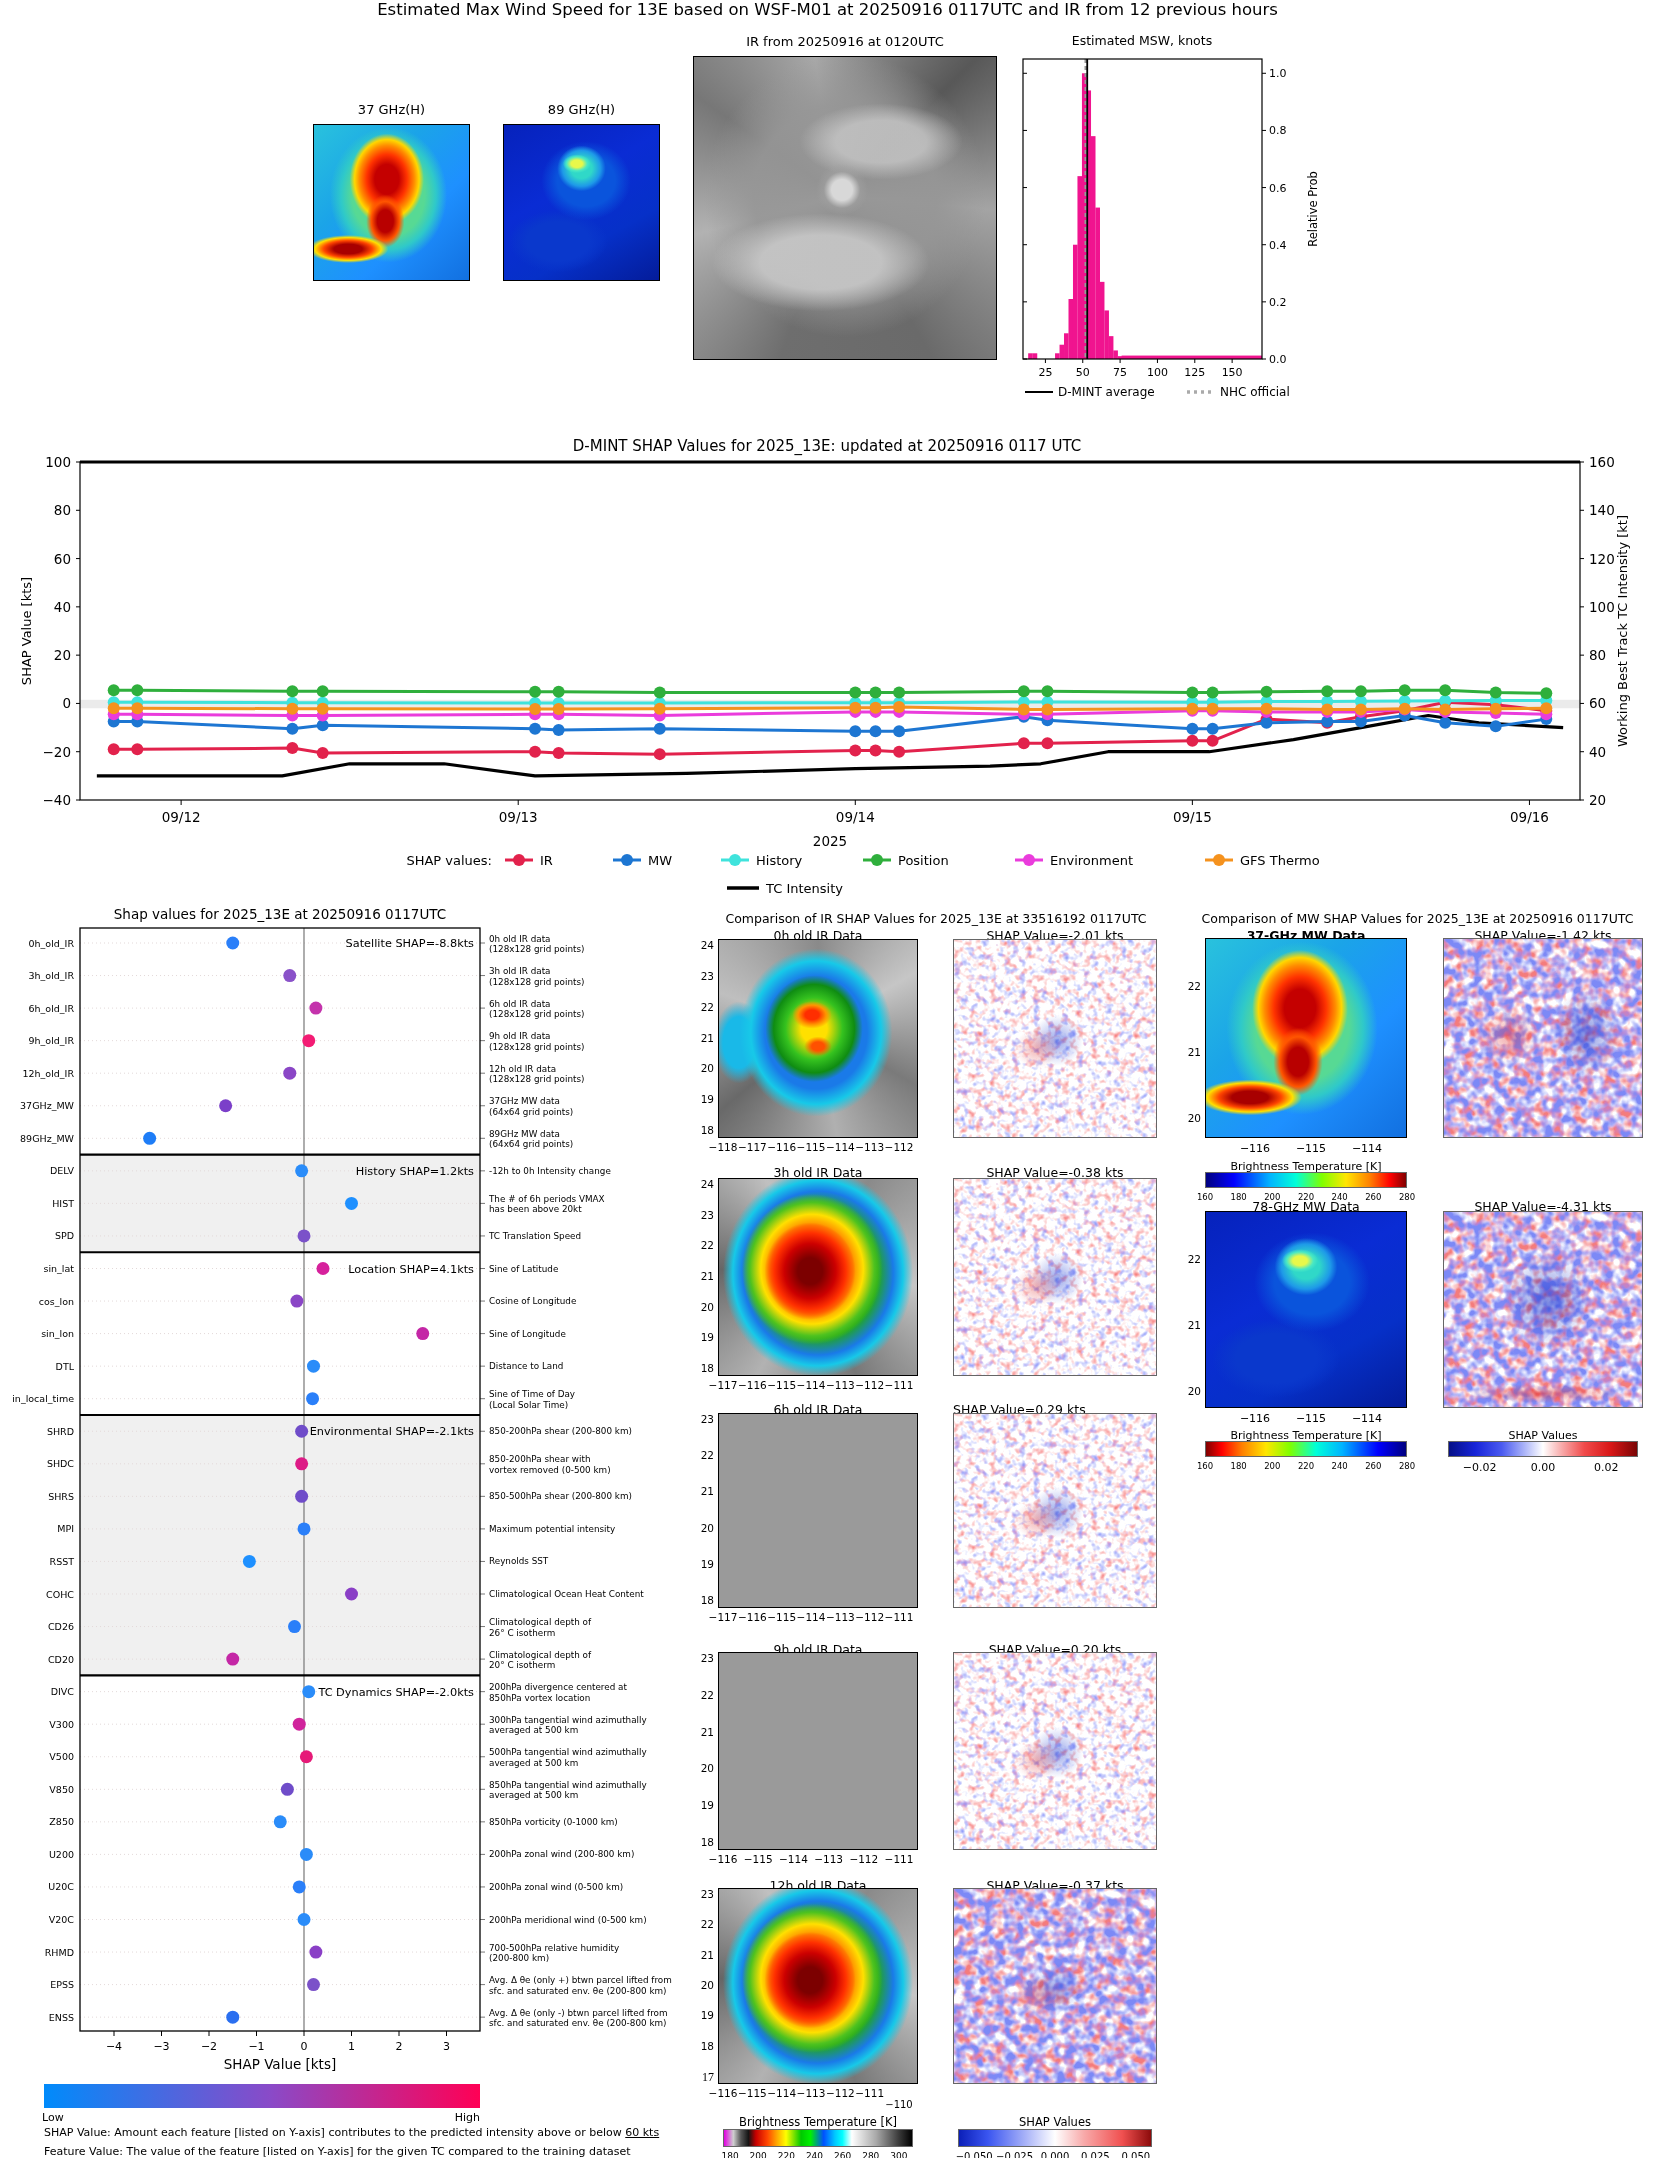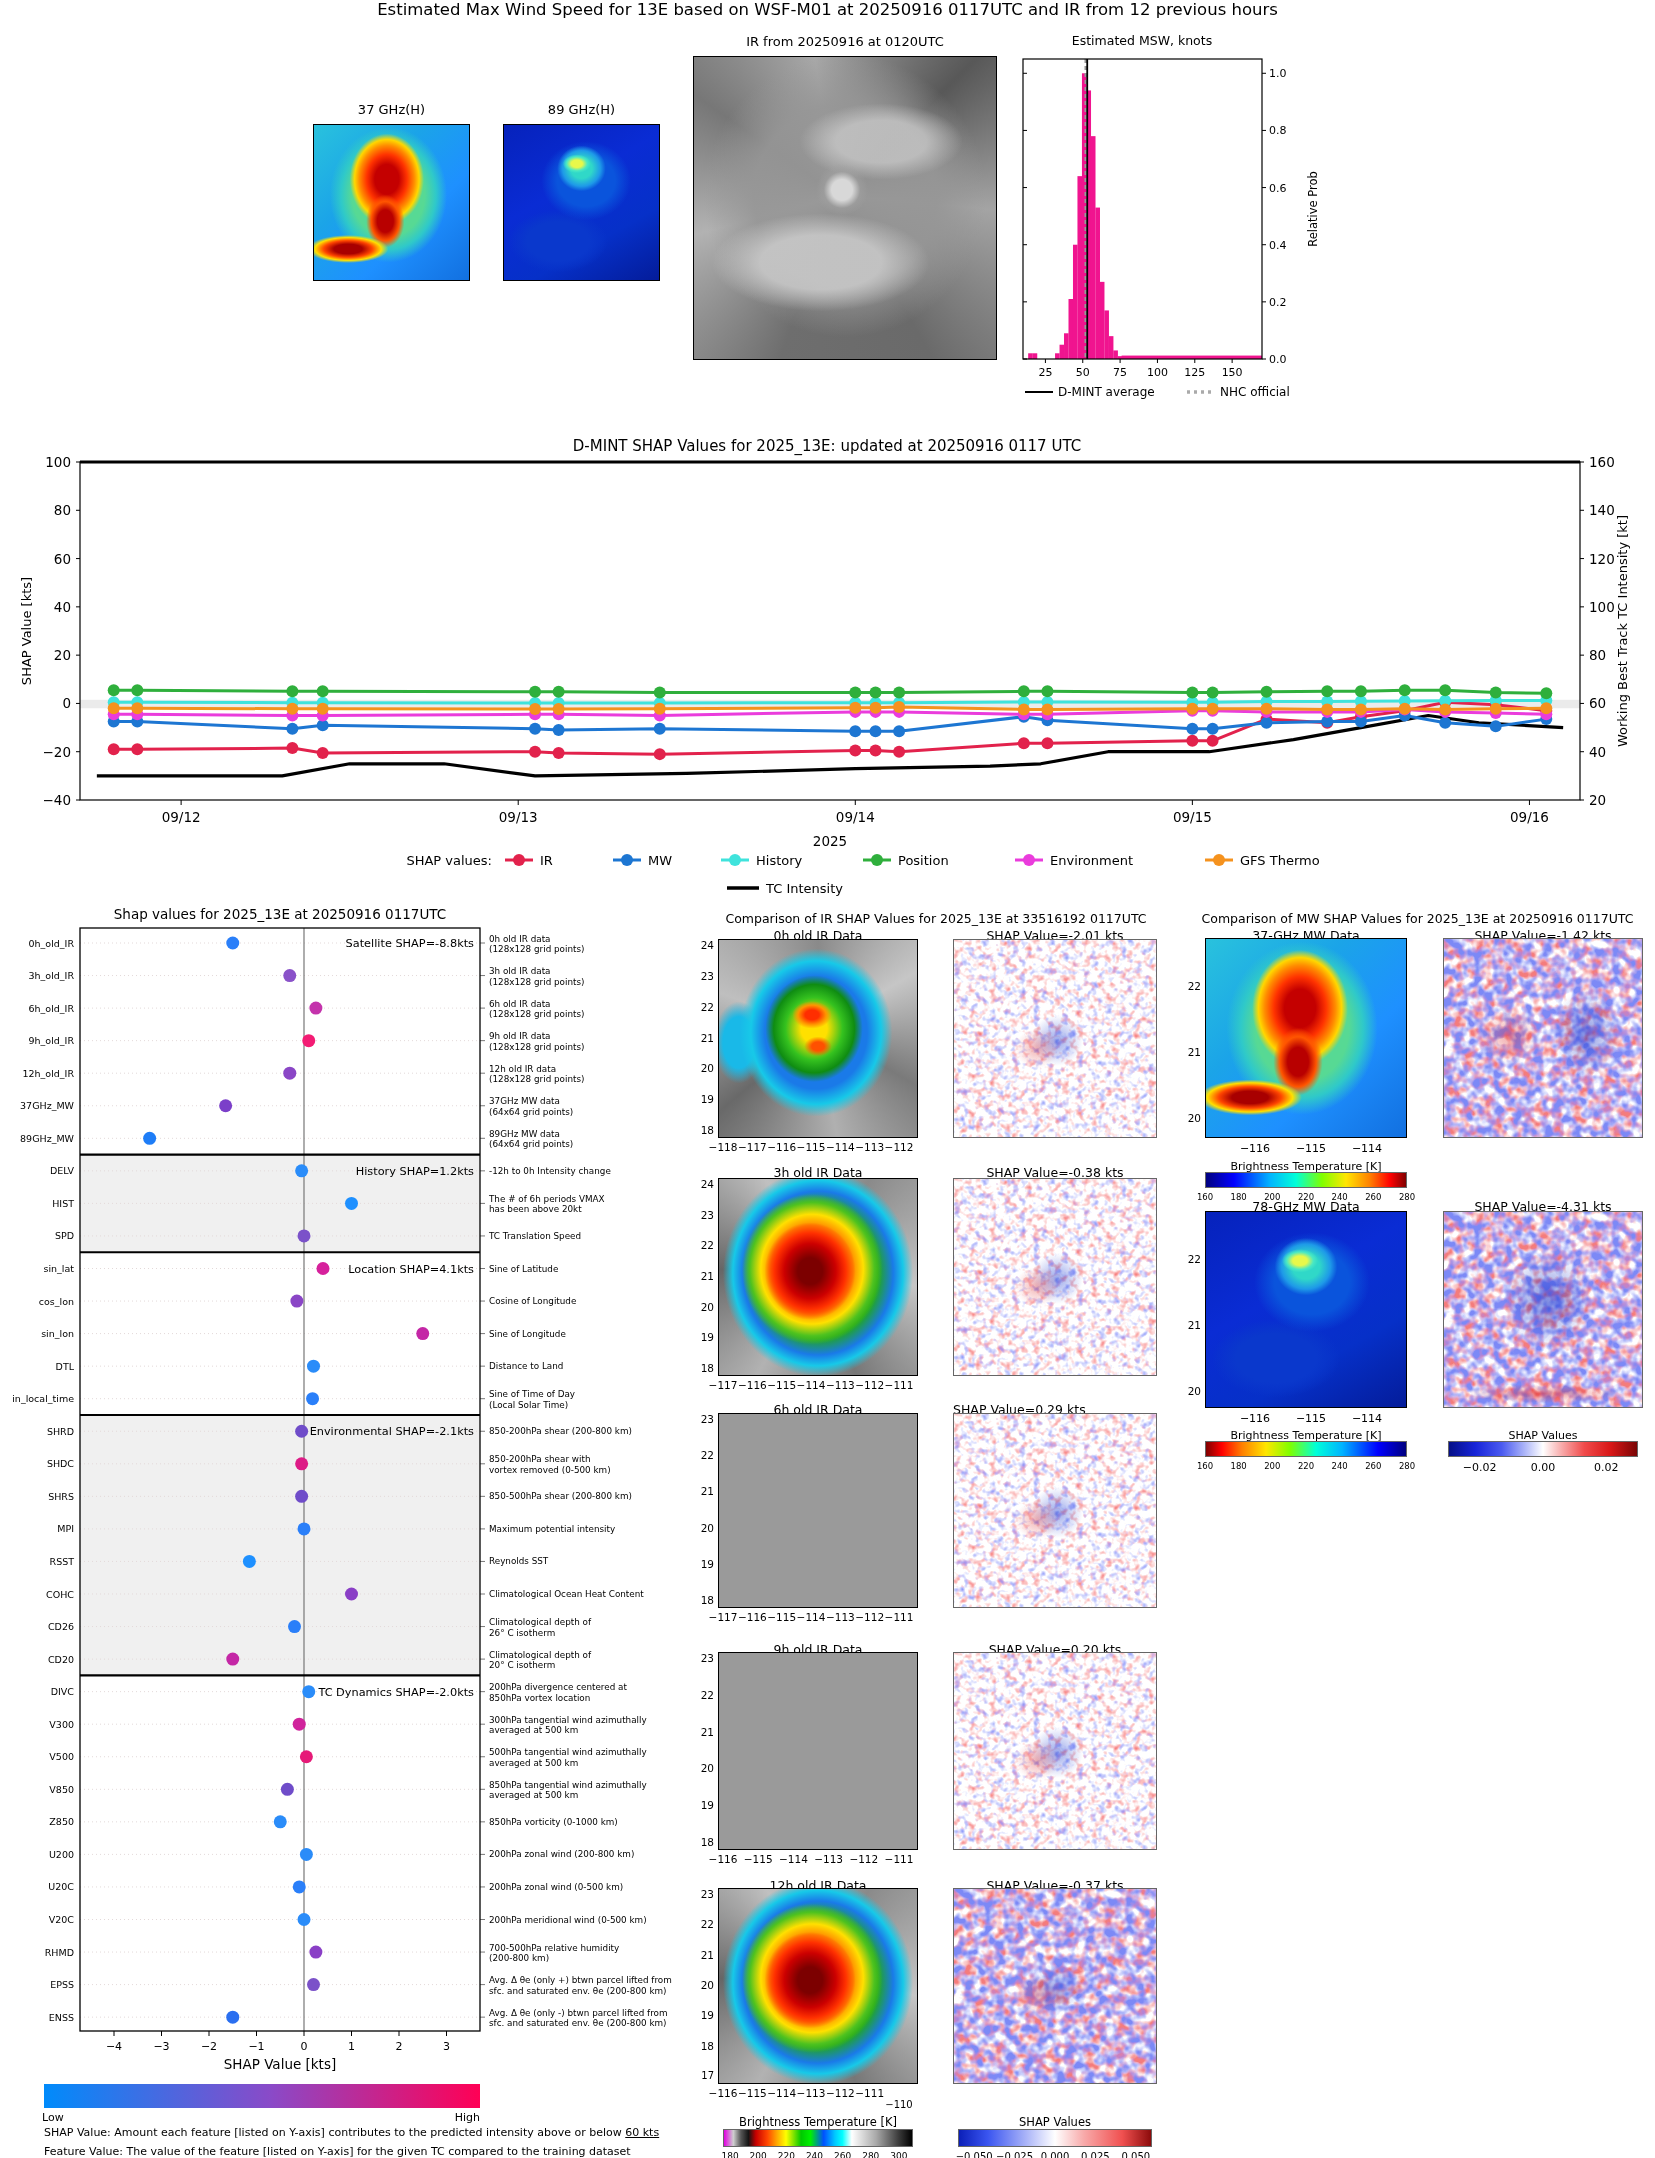--- a/index.html
+++ b/index.html
@@ -689,21 +689,21 @@
       </svg>
       <div class="blob" style="left: 38%; top: 38%; width: 26%; height: 26%; background: radial-gradient(closest-side, rgba(30, 60, 210, 0.45), transparent);"></div>
       <div class="blob" style="left: 30%; top: 45%; width: 22%; height: 20%; background: radial-gradient(closest-side, rgba(220, 40, 40, 0.35), transparent);"></div>
     </div>
     <div style="position: absolute; left: 2px; top: 983px; width: 22px; text-align: right; font-size: 10.5px;">23</div>
     <div style="position: absolute; left: 2px; top: 1013.33px; width: 22px; text-align: right; font-size: 10.5px;">22</div>
     <div style="position: absolute; left: 2px; top: 1043.67px; width: 22px; text-align: right; font-size: 10.5px;">21</div>
     <div style="position: absolute; left: 2px; top: 1074px; width: 22px; text-align: right; font-size: 10.5px;">20</div>
     <div style="position: absolute; left: 2px; top: 1104.33px; width: 22px; text-align: right; font-size: 10.5px;">19</div>
     <div style="position: absolute; left: 2px; top: 1134.67px; width: 22px; text-align: right; font-size: 10.5px;">18</div>
-    <div style="position: absolute; left: 2px; top: 1165px; width: 22px; text-align: right; font-size: 10px;">17</div>
+    <div style="position: absolute; left: 2px; top: 1165px; width: 22px; text-align: right; font-size: 12px; font-family: Liberation Serif, serif;">17</div>
     <div style="position: absolute; left: 13px; top: 1182px; width: 40px; text-align: center; font-size: 10.5px;">−116</div>
     <div style="position: absolute; left: 42.3333px; top: 1182px; width: 40px; text-align: center; font-size: 10.5px;">−115</div>
     <div style="position: absolute; left: 71.6667px; top: 1182px; width: 40px; text-align: center; font-size: 10.5px;">−114</div>
     <div style="position: absolute; left: 101px; top: 1182px; width: 40px; text-align: center; font-size: 10.5px;">−113</div>
     <div style="position: absolute; left: 130.333px; top: 1182px; width: 40px; text-align: center; font-size: 10.5px;">−112</div>
     <div style="position: absolute; left: 159.667px; top: 1182px; width: 40px; text-align: center; font-size: 10.5px;">−111</div>
     <div style="position: absolute; left: 189px; top: 1194px; width: 40px; text-align: center; font-size: 10px;">−110</div>
     <div style="position: absolute; left: 28px; top: 1210px; width: 200px; text-align: center; font-size: 11.5px;">Brightness Temperature [K]</div>
     <div class="bt-cb thinframe" style="position: absolute; left: 33px; top: 1224px; width: 190px; height: 18px;"></div>
     <div style="position: absolute; left: 28.037px; top: 1246px; width: 24px; text-align: center; font-size: 9px;">180</div>
@@ -717,21 +717,21 @@
     <div class="shap-cb-ir thinframe" style="position: absolute; left: 268px; top: 1224px; width: 194px; height: 18px;"></div>
     <div style="position: absolute; left: 264.167px; top: 1246px; width: 40px; text-align: center; font-size: 10px;">−0.050</div>
     <div style="position: absolute; left: 304.583px; top: 1246px; width: 40px; text-align: center; font-size: 10px;">−0.025</div>
     <div style="position: absolute; left: 345px; top: 1246px; width: 40px; text-align: center; font-size: 10px;">0.000</div>
     <div style="position: absolute; left: 385.417px; top: 1246px; width: 40px; text-align: center; font-size: 10px;">0.025</div>
     <div style="position: absolute; left: 425.833px; top: 1246px; width: 40px; text-align: center; font-size: 10px;">0.050</div>
   </div>
 
 <div id="colC" class="abs" style="left:1180px;top:905px;width:475px;height:780px;">
     <div style="position: absolute; left: 0px; top: 6px; width: 475px; text-align: center; font-size: 12.5px;">Comparison of MW SHAP Values for 2025_13E at 20250916 0117UTC</div>
-    <div style="position: absolute; left: 25px; top: 23px; width: 202px; text-align: center; font-size: 12.5px;">37-GHz MW Data</div>
+    <div style="position: absolute; left: 25px; top: 23px; width: 202px; text-align: center; font-size: 12.5px; font-weight: bold;">37-GHz MW Data</div>
     <div style="position: absolute; left: 263px; top: 23px; width: 200px; text-align: center; font-size: 12.5px;">SHAP Value=-1.42 kts</div>
     <div class="frame mw37-map" style="position: absolute; left: 25px; top: 33px; width: 202px; height: 200px;"></div>
     <div class="noisewrap thinframe" style="position: absolute; left: 263px; top: 33px; width: 200px; height: 200px;">
       <svg viewBox="0 0 200 200" preserveAspectRatio="none">
     <rect width="200" height="200" fill="#fff"></rect>
     <rect width="200" height="200" filter="url(#rbs)"></rect>
       </svg>
       <div class="blob" style="left: 55%; top: 25%; width: 34%; height: 45%; background: radial-gradient(closest-side, rgba(25, 50, 200, 0.5), transparent);"></div>
       <div class="blob" style="left: 18%; top: 35%; width: 30%; height: 28%; background: radial-gradient(closest-side, rgba(220, 40, 40, 0.4), transparent);"></div>
     </div>

